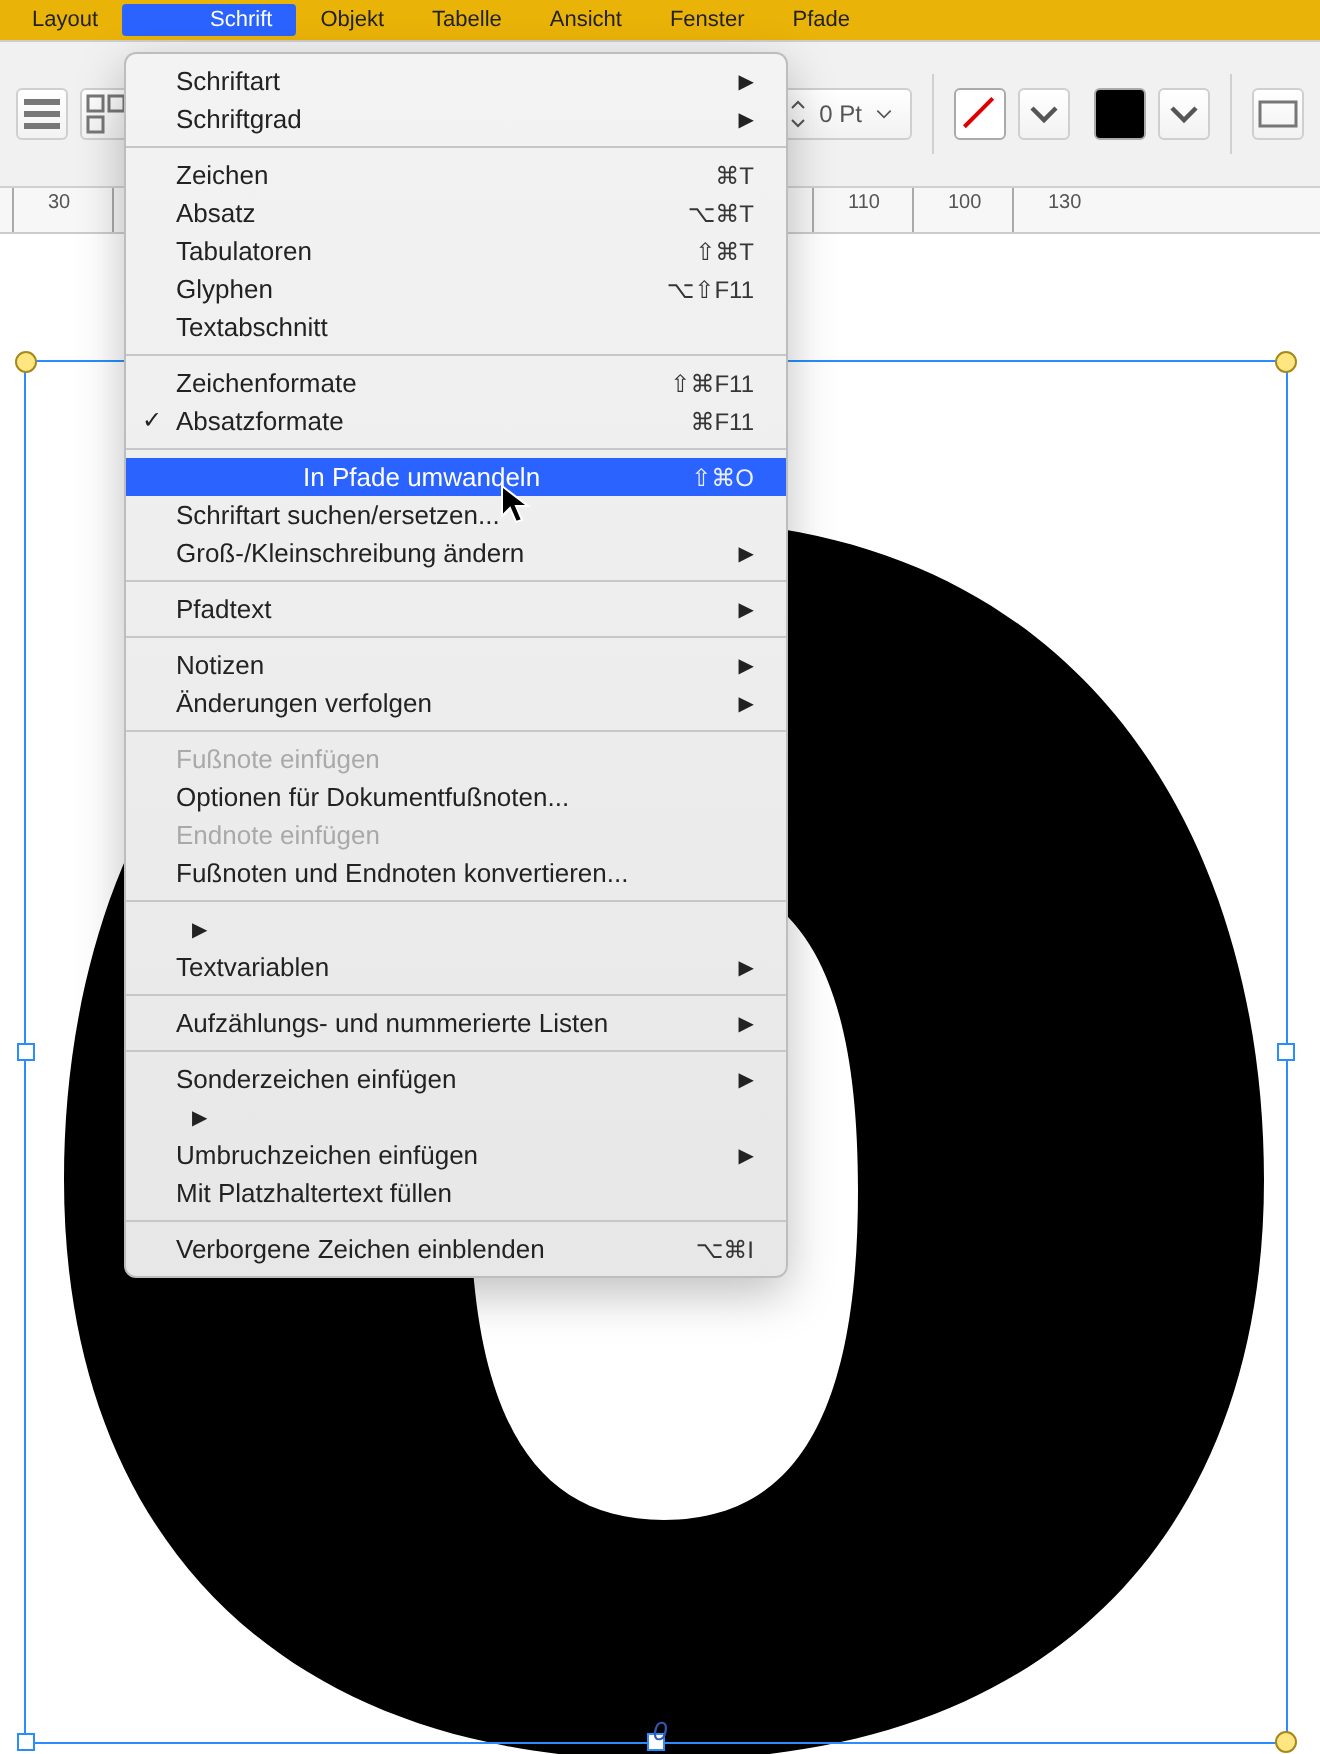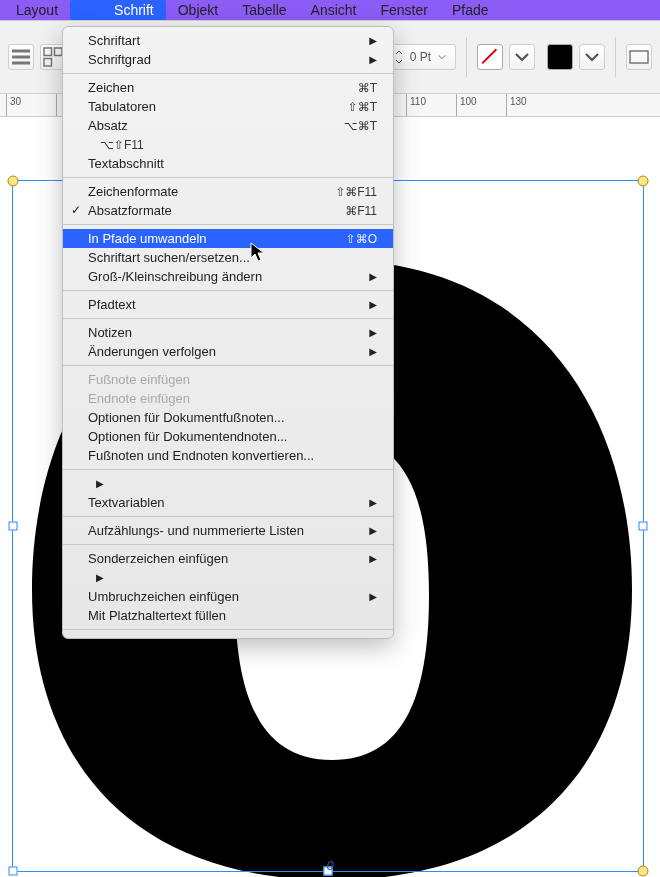--- a/index.html
+++ b/index.html
@@ -18,25 +18,25 @@
     width: 660px;
     height: 877px;
     background: #fff;
   }
 
   
   .menubar {
     position: relative;
     z-index: 30;
     height: 20px;
-    background: #8b5cf6;
+    background: #eab308;
     display: flex;
     align-items: center;
     padding-left: 4px;
-    font-size: 14px;
+    font-size: 11px;
   }
   .menubar .mitem {
     padding: 2px 12px;
     cursor: default;
     border-radius: 2px;
   }
   .menubar .mitem.selected {
     background: #2a63ff;
     color: #fff;
     padding-left: 44px;
@@ -100,21 +100,21 @@
   .ruler-h .tick {
     position: relative;
     width: 50px;
     flex: none;
     border-left: 1px solid #aaa;
     height: 100%;
     box-sizing: border-box;
   }
   .ruler-h .tick span {
     position: absolute;
-    left: 3px;
+    left: 17px;
     top: 2px;
   }
 
   
   .canvas {
     position: absolute;
     top: 115px;
     left: 0;
     right: 0;
     bottom: 0;
@@ -178,20 +178,21 @@
     display: flex;
     align-items: center;
     height: 19px;
     padding: 0 16px 0 25px;
     position: relative;
     white-space: nowrap;
   }
   .dropdown .row.highlight {
     background: #2a63ff;
     color: #fff;
+    text-align: center;
   }
   .dropdown .row.disabled {
     color: #a9a9a9;
   }
   .dropdown .row .label {
     flex: 1;
   }
   .dropdown .row .shortcut {
     font-size: 12px;
     opacity: 0.9;
@@ -356,28 +357,29 @@
       <div class="row">
         <span class="label">Schriftgrad</span>
         <span class="submenu-arrow">▶</span>
       </div>
       <hr>
       <div class="row">
         <span class="label">Zeichen</span>
         <span class="shortcut">⌘T</span>
       </div>
       <div class="row">
+        <span class="label">Absatz</span>
+        <span class="shortcut">⌥⌘T</span>
+      </div>
+      <div class="row">
         <span class="label">Tabulatoren</span>
         <span class="shortcut">⇧⌘T</span>
       </div>
       <div class="row">
-        <span class="label">Absatz</span>
-        <span class="shortcut">⌥⌘T</span>
-      </div>
-      <div class="row">
+        <span class="label">Glyphen</span>
         <span class="shortcut">⌥⇧F11</span>
       </div>
       <div class="row">
         <span class="label">Textabschnitt</span>
       </div>
       <hr>
       <div class="row">
         <span class="label">Zeichenformate</span>
         <span class="shortcut">⇧⌘F11</span>
       </div>
@@ -409,30 +411,27 @@
         <span class="submenu-arrow">▶</span>
       </div>
       <div class="row">
         <span class="label">Änderungen verfolgen</span>
         <span class="submenu-arrow">▶</span>
       </div>
       <hr>
       <div class="row disabled">
         <span class="label">Fußnote einfügen</span>
       </div>
+      <div class="row">
+        <span class="label">Optionen für Dokumentfußnoten...</span>
+      </div>
       <div class="row disabled">
         <span class="label">Endnote einfügen</span>
       </div>
       <div class="row">
-        <span class="label">Optionen für Dokumentfußnoten...</span>
-      </div>
-      <div class="row">
-        <span class="label">Optionen für Dokumentendnoten...</span>
-      </div>
-      <div class="row">
         <span class="label">Fußnoten und Endnoten konvertieren...</span>
       </div>
       <hr>
       <div class="row">
         <span class="submenu-arrow">▶</span>
       </div>
       <div class="row">
         <span class="label">Textvariablen</span>
         <span class="submenu-arrow">▶</span>
       </div>
@@ -450,20 +449,24 @@
         <span class="submenu-arrow">▶</span>
       </div>
       <div class="row">
         <span class="label">Umbruchzeichen einfügen</span>
         <span class="submenu-arrow">▶</span>
       </div>
       <div class="row">
         <span class="label">Mit Platzhaltertext füllen</span>
       </div>
       <hr>
+      <div class="row">
+        <span class="label">Verborgene Zeichen einblenden</span>
+        <span class="shortcut">⌥⌘I</span>
+      </div>
     </div>
 
   <div class="cursor" style="top:242px; left:250px;">
     <svg viewBox="0 0 16 22">
         <path d="M1 1 L1 16 L5 12 L8 19 L11 18 L8 11 L14 11 Z" fill="#000" stroke="#fff" stroke-width="1"></path>
       </svg>
   </div>
 </div>
 
 </body></html>

